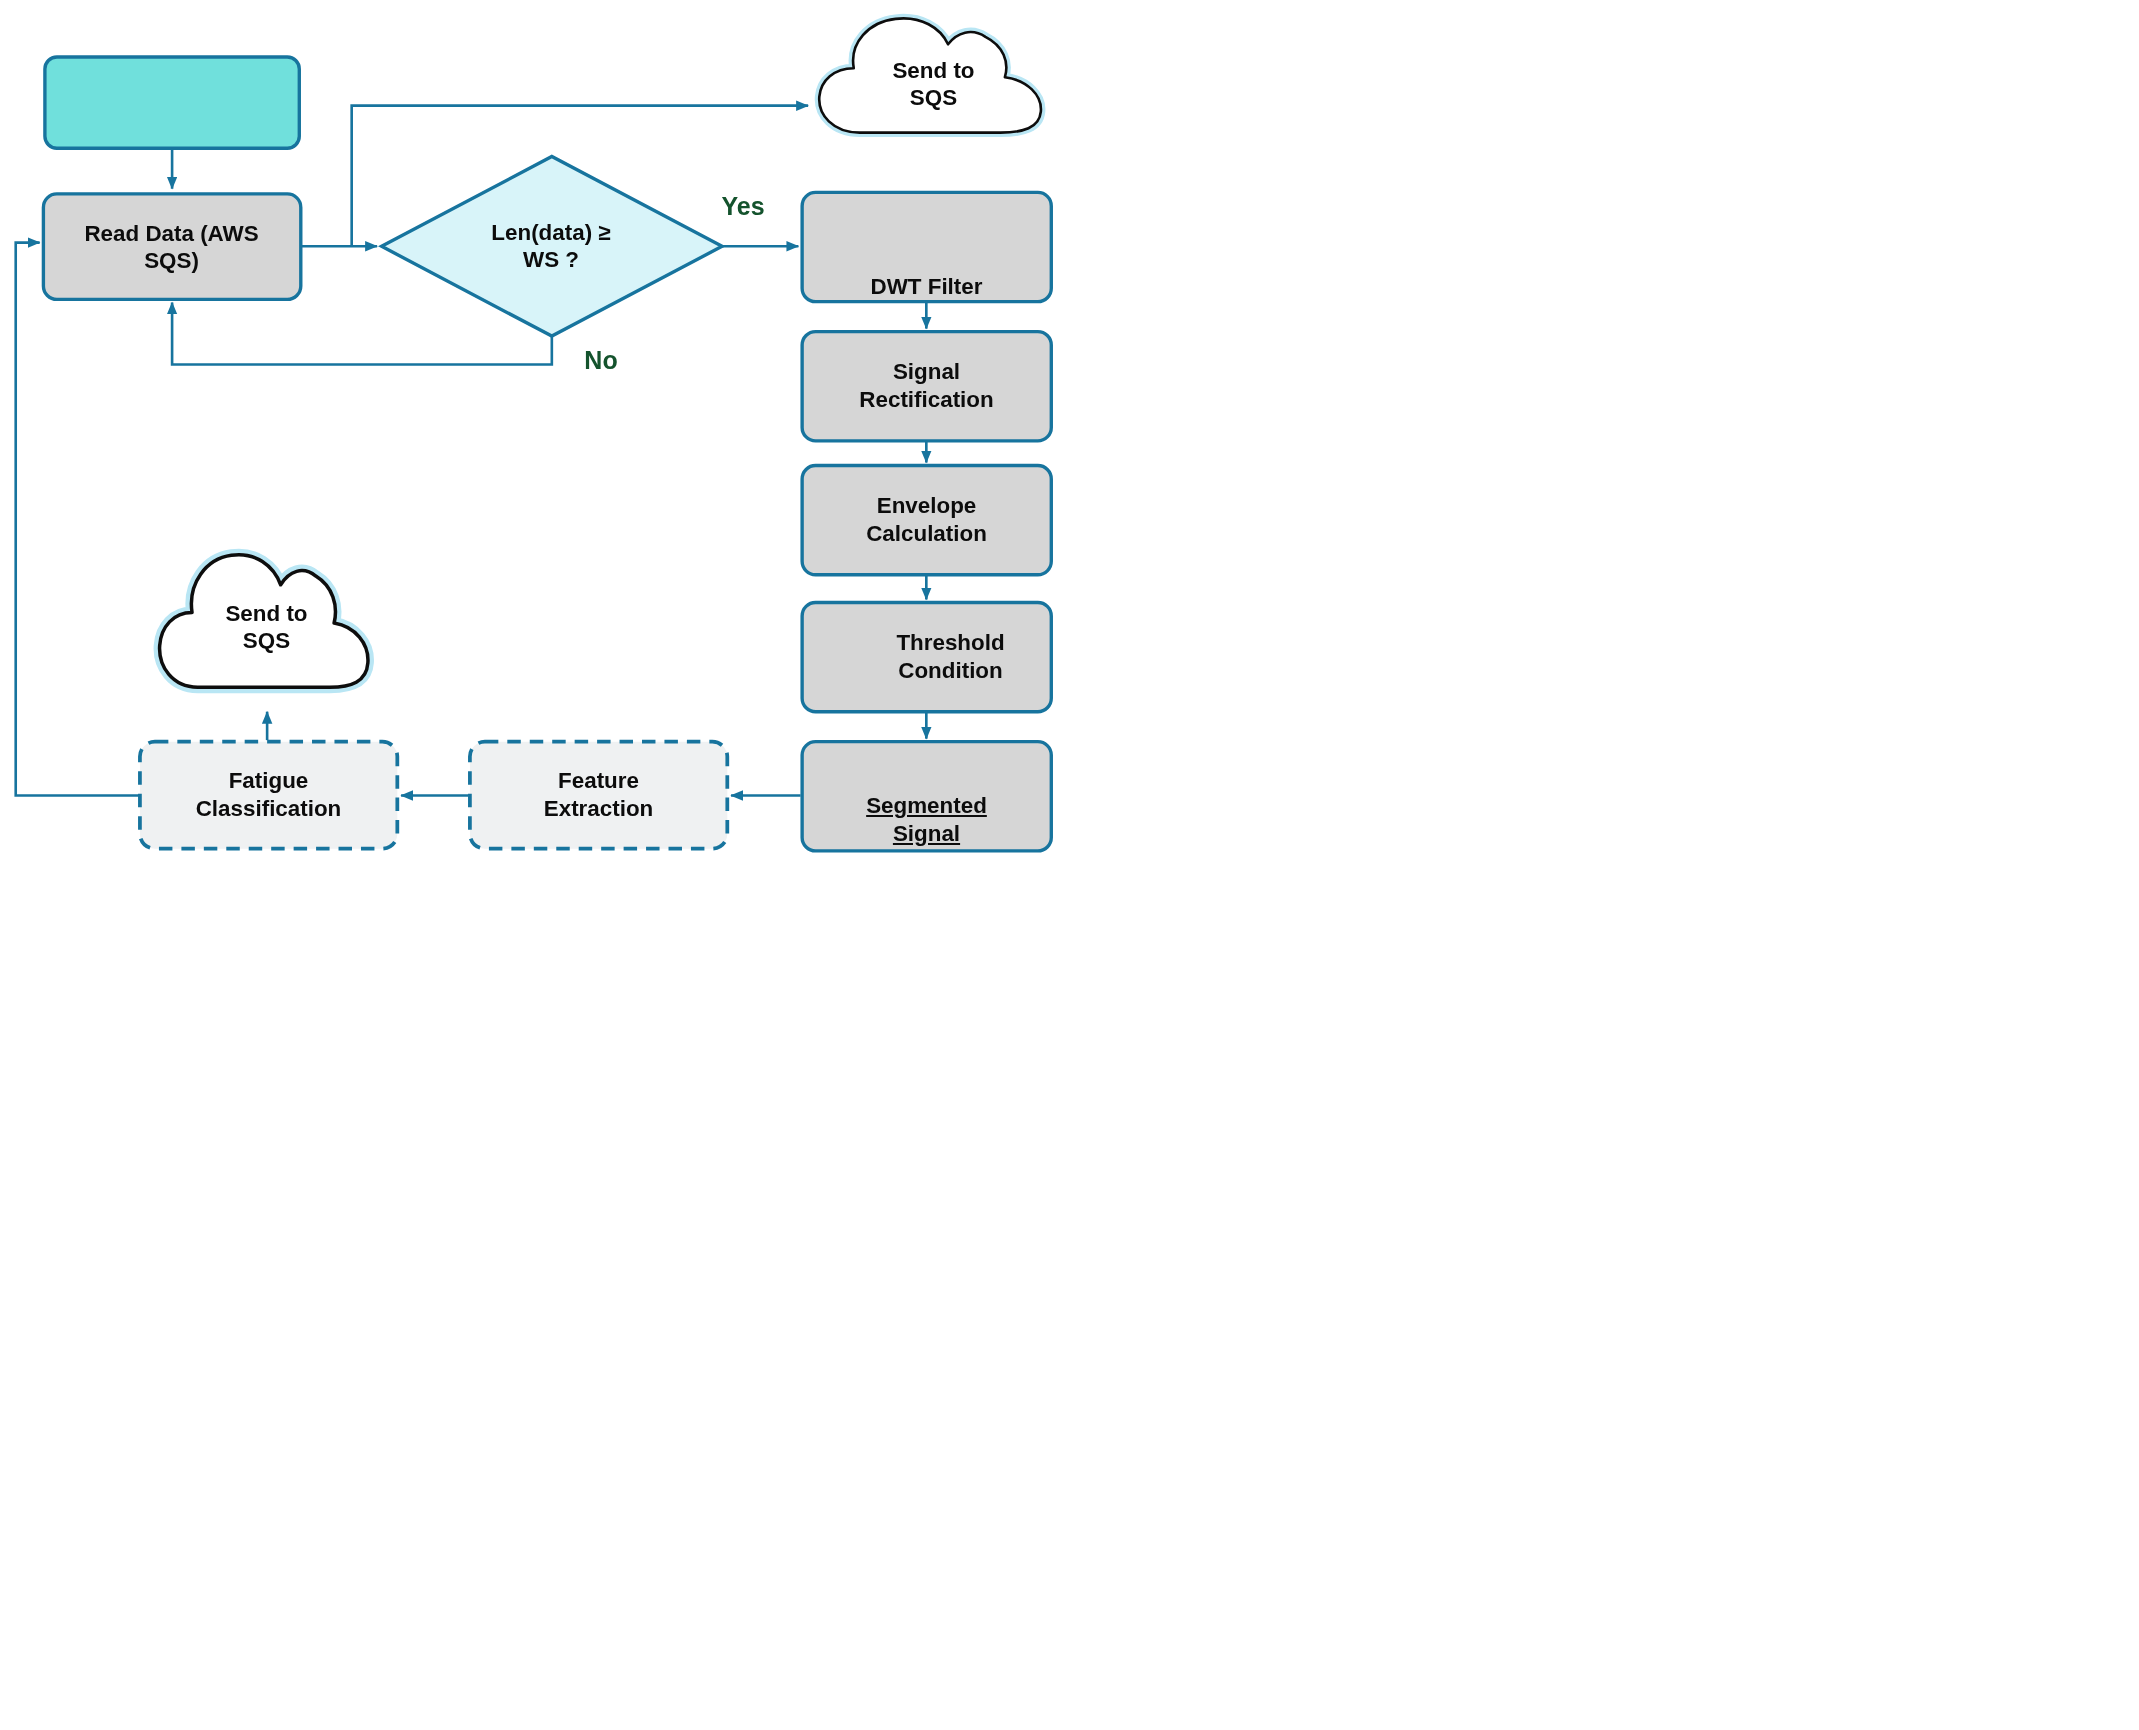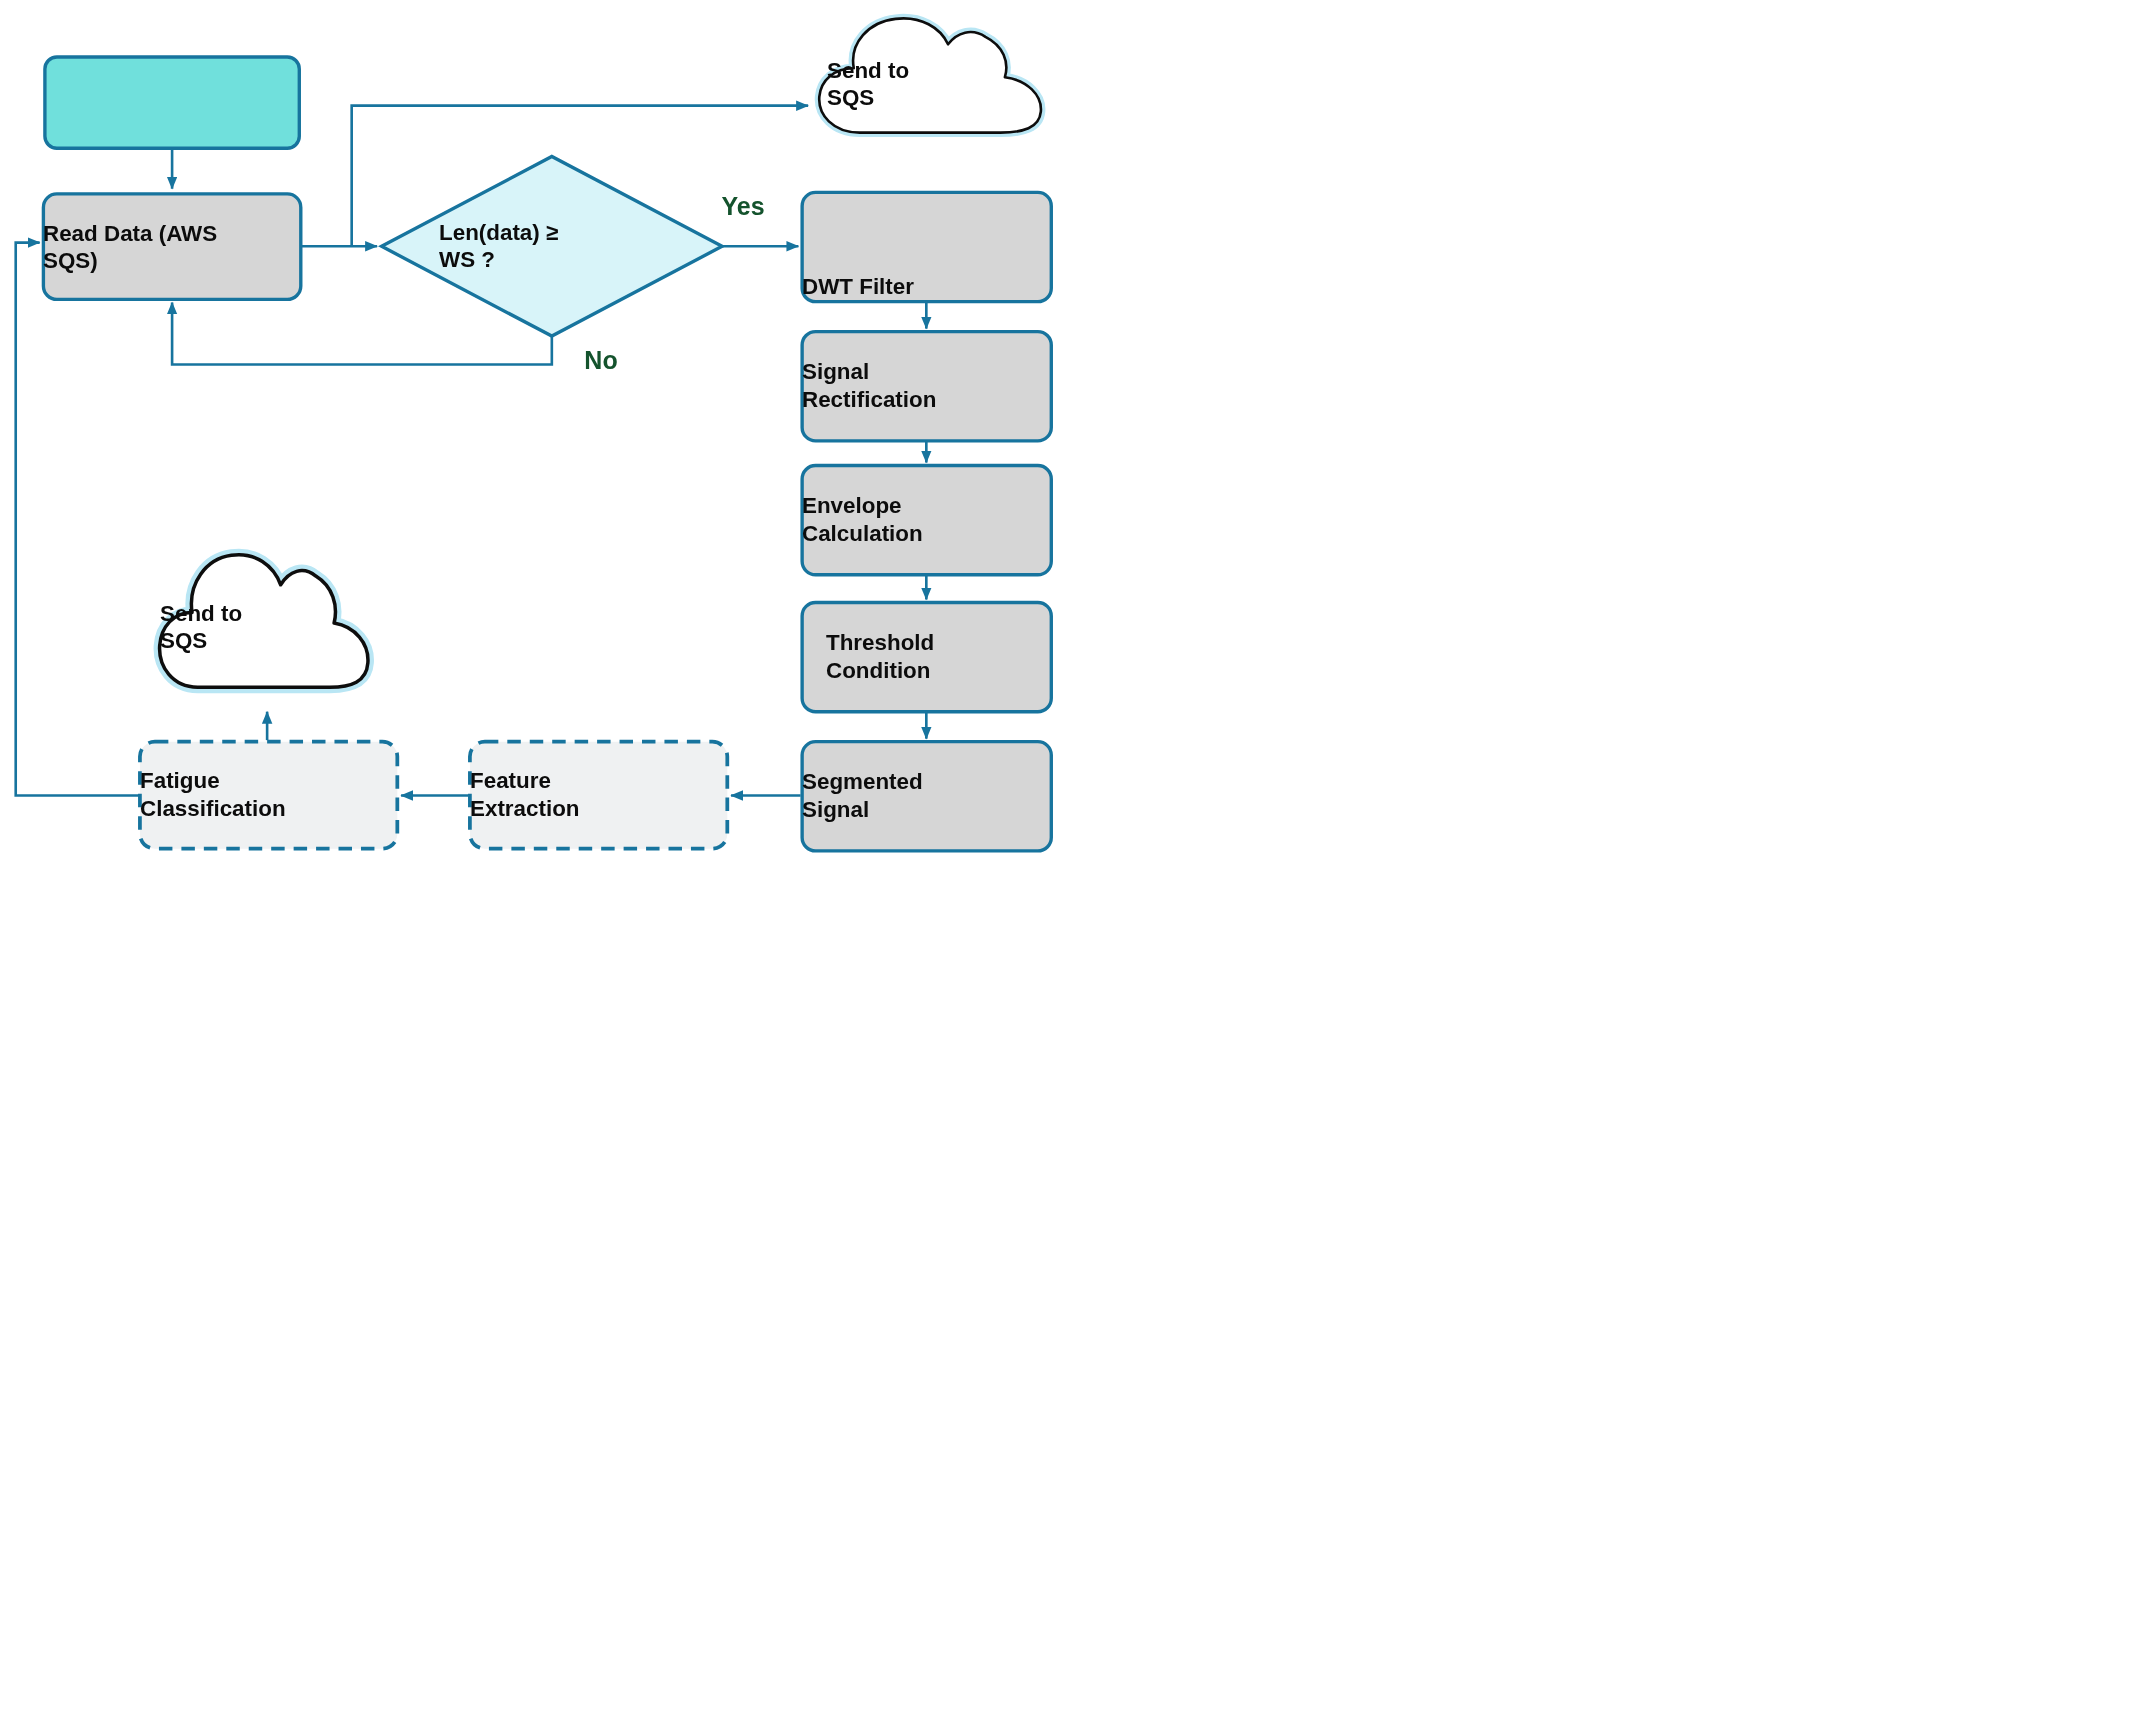--- a/index.html
+++ b/index.html
@@ -7,21 +7,21 @@
     position:relative;
     width:1070px;height:866px;
     background:#ffffff;
     font-family:"Liberation Sans", sans-serif;
     overflow:hidden;
   }
   #wires{position:absolute;left:0;top:0;}
   .node-label{
     position:absolute;
     display:flex;flex-direction:column;
-    align-items:flex-start;justify-content:center;
+    align-items:center;justify-content:center;
     text-align:center;
     font-weight:700;color:#0c0c0c;
     font-size:22.4px;line-height:1.22;
     pointer-events:none;
   }
   .node-label span{display:block;white-space:nowrap;}
   .edge-label{
     position:absolute;
     font-weight:700;font-size:25px;color:#14532d;
     text-align:center;pointer-events:none;
@@ -130,21 +130,21 @@
   <div class="node-label" style="left:802px;top:465px;width:249px;height:109px;">
     <span>Envelope</span>
     <span>Calculation</span>
   </div>
 
   <div class="node-label" style="left:802px;top:602px;width:249px;height:109px;padding-left:24px;">
     <span>Threshold</span>
     <span>Condition</span>
   </div>
 
-  <div class="node-label" style="left:802px;top:741px;width:249px;height:109px;">
+  <div class="node-label" style="left:802px;top:765px;width:249px;height:109px;text-decoration:underline;">
     <span>Segmented</span>
     <span>Signal</span>
   </div>
 
   <div class="node-label" style="left:470px;top:741px;width:257px;height:107px;">
     <span>Feature</span>
     <span>Extraction</span>
   </div>
 
   <div class="node-label" style="left:140px;top:741px;width:257px;height:107px;">

